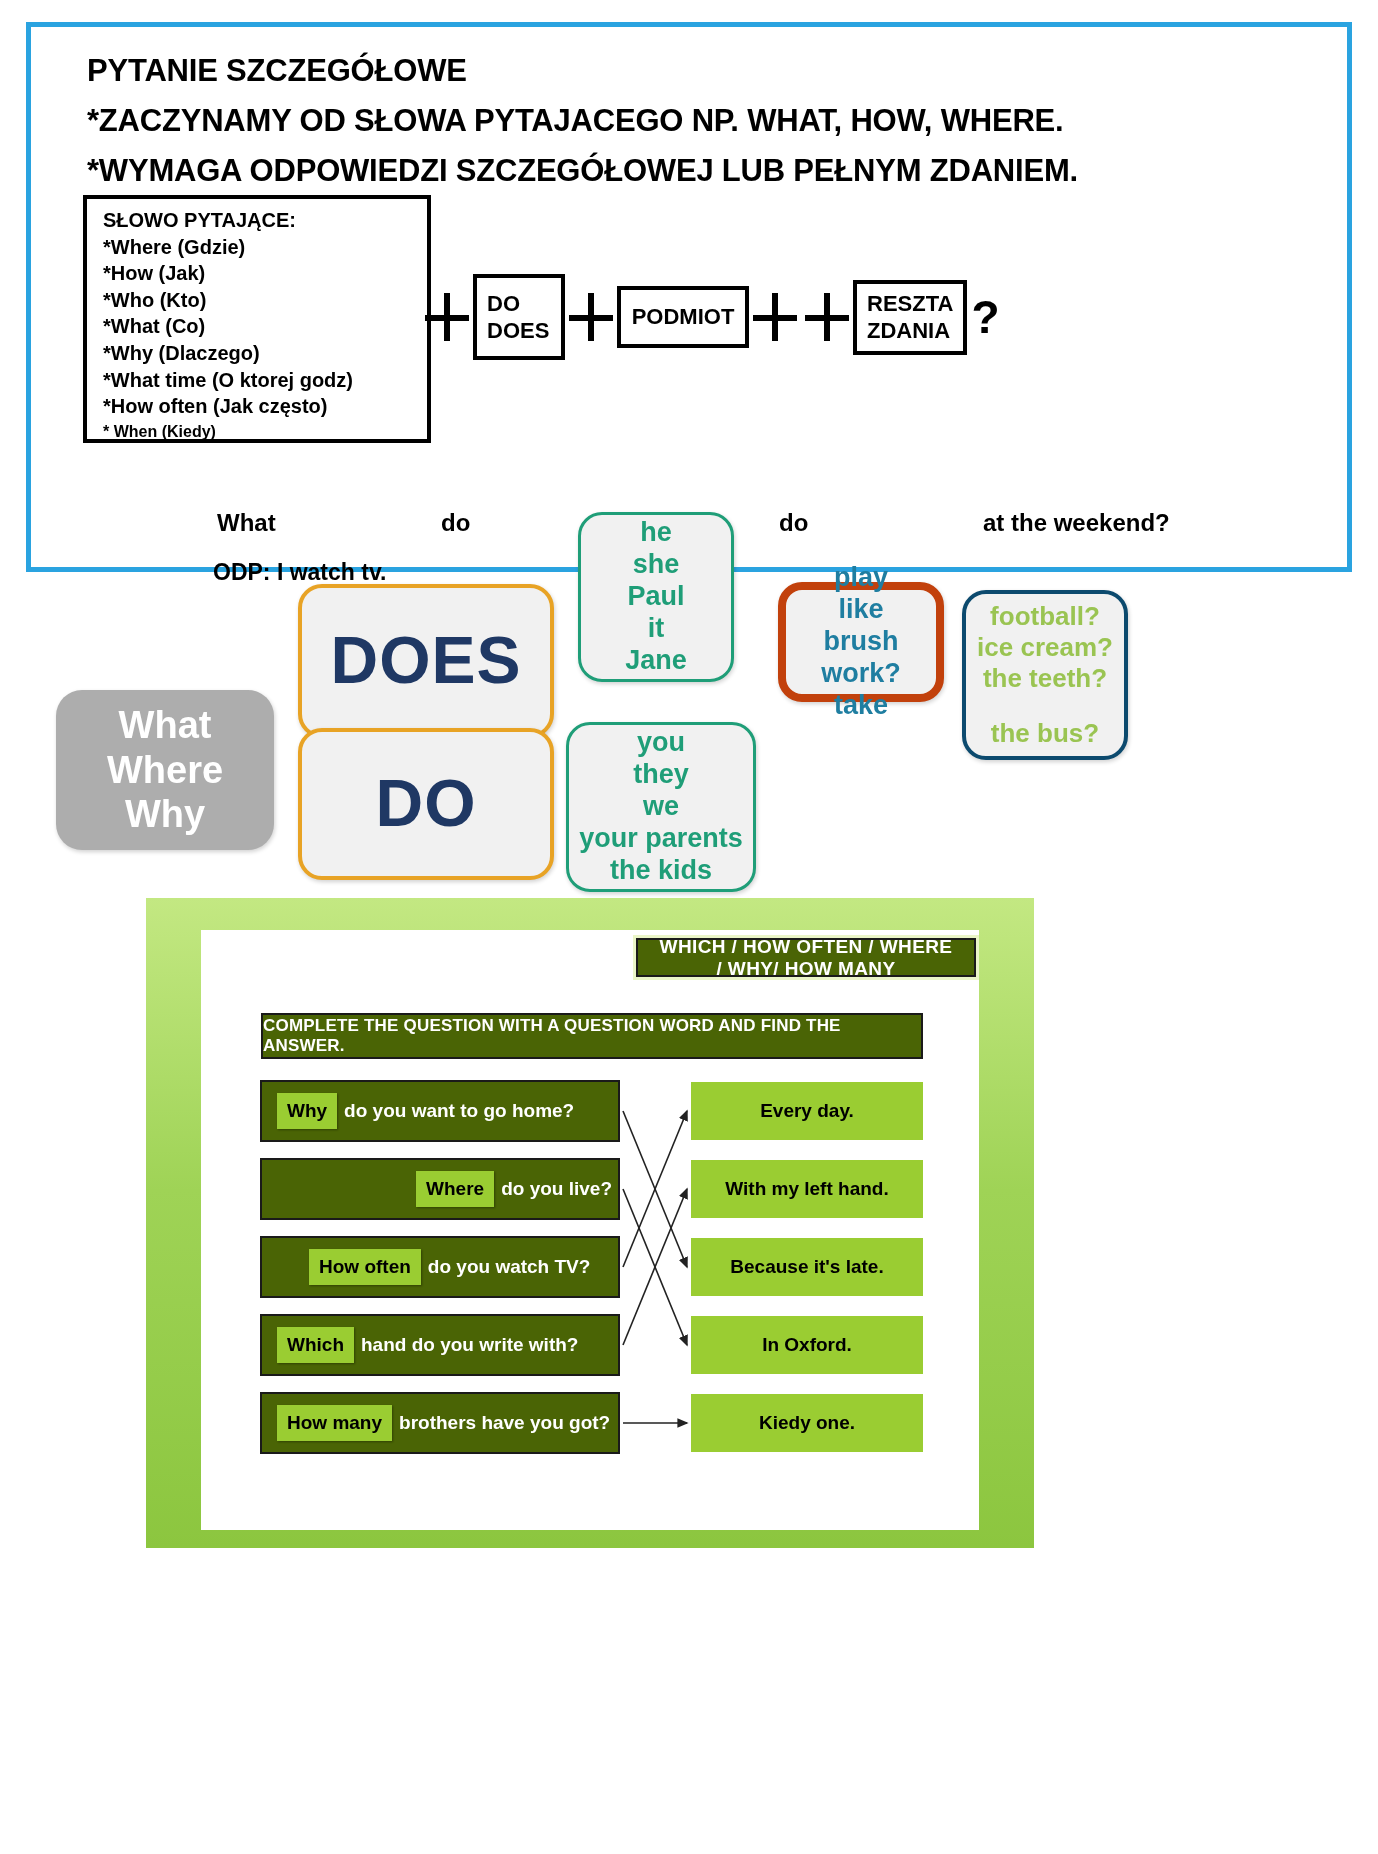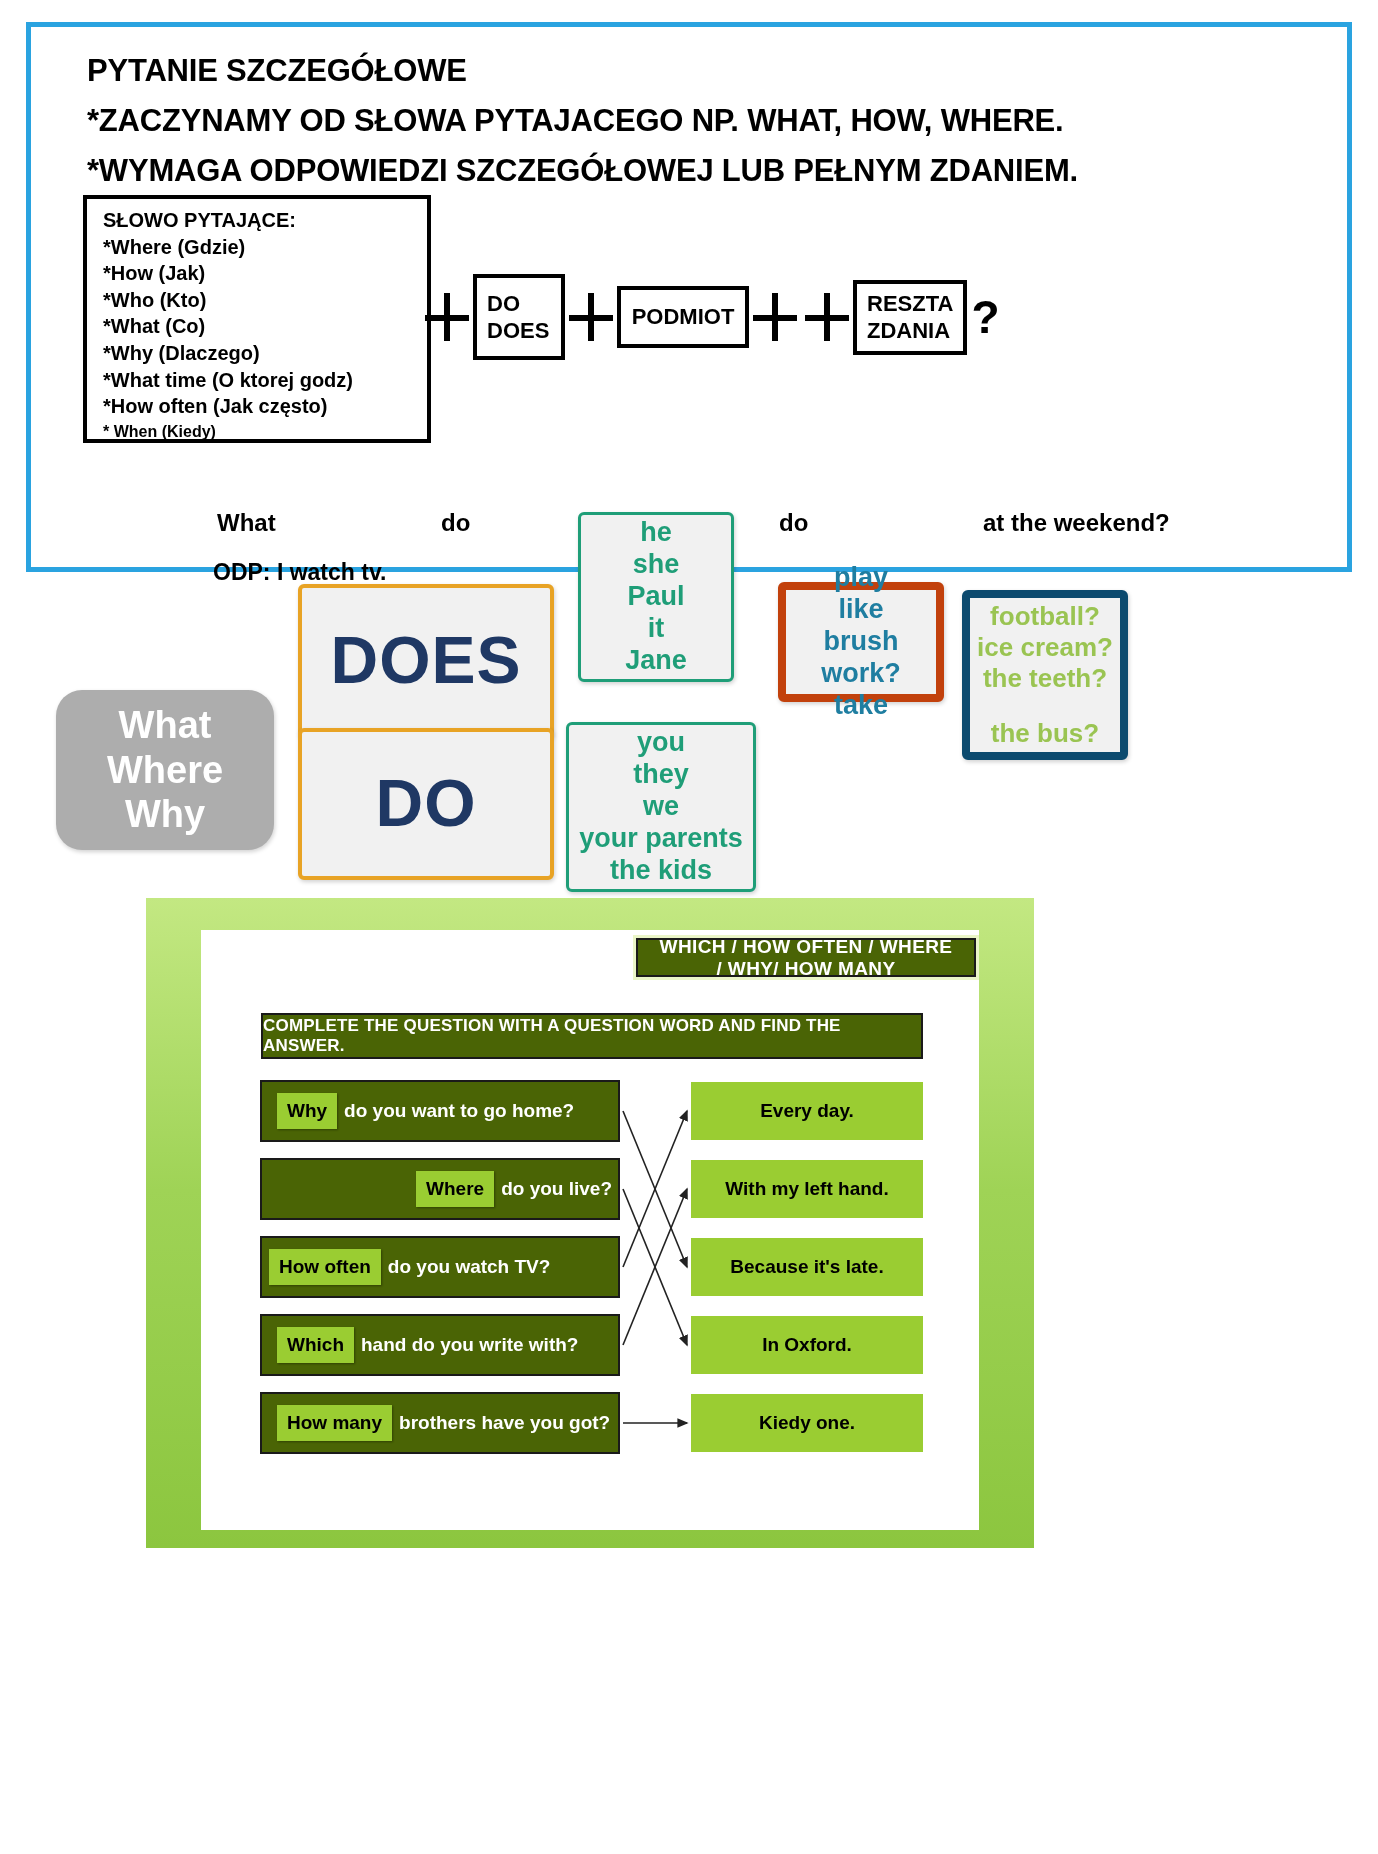--- a/index.html
+++ b/index.html
@@ -81,21 +81,21 @@
   #ex-rest{ left:952px; }
   #ex-answer{
     position:absolute; left:182px; top:532px;
     font-weight:bold; font-size:23px; color:#000; white-space:nowrap;
   }
 
   
   #panel-cards{ position:absolute; left:0; top:580px; width:1378px; height:420px; }
   .card{
     position:absolute; background:#f1f1f1;
-    border-radius:6px;
+    border-radius:24px;
     display:flex; flex-direction:column;
     align-items:center; justify-content:center;
     font-weight:bold; text-align:center;
     box-shadow:1px 2px 4px rgba(0,0,0,0.18);
   }
   .card .ln{ line-height:1.18; white-space:nowrap; }
 
   #card-qwords{
     left:56px; top:110px; width:218px; height:160px;
     background:#adadad; border:none; color:#ffffff;
@@ -117,21 +117,21 @@
   #card-subj-pl{
     left:566px; top:142px; width:190px; height:170px;
     border:3px solid #1f9e78; color:#1f9e78; font-size:27px;
   }
   #card-verbs{
     left:778px; top:2px; width:166px; height:120px;
     border:8px solid #c2410c; color:#1f7ea1; font-size:27px;
   }
   #card-objects{
     left:962px; top:10px; width:166px; height:170px;
-    border:8px solid #0c4a6e; color:#9ac452; font-size:26px;
+    border:4px solid #0c4a6e; color:#9ac452; font-size:26px;
   }
   .spacer-ln{ height:0.95em; }
 
   
   #panel-exercise{
     position:absolute; left:146px; top:898px;
     width:888px; height:650px;
     background:linear-gradient(180deg,#c3e882 0%,#9fd356 45%,#8cc63f 100%);
     padding:0;
   }
@@ -168,21 +168,21 @@
   .q-chip{
     background:#9acd32; color:#000000;
     font-weight:bold; font-size:19px;
     padding:7px 10px; margin:0 7px;
     white-space:nowrap;
     box-shadow:1px 1px 2px rgba(0,0,0,0.35);
   }
   .q-text{ white-space:nowrap; }
   .q-row.align-right{ justify-content:flex-end; padding-right:6px; }
   .q-row.align-left{ justify-content:flex-start; padding-left:8px; }
-  .q-row.align-mid{ justify-content:flex-start; }
+  .q-row.align-mid{ justify-content:flex-start; padding-left:40px; }
 
   .a-row{
     position:absolute; left:488px;
     width:232px; height:58px;
     background:#9acd32;
     display:flex; align-items:center; justify-content:center;
     color:#000000; font-weight:bold; font-size:19px;
     white-space:nowrap;
   }
   #arrow-layer{ position:absolute; left:0; top:0; width:778px; height:600px; pointer-events:none; }

